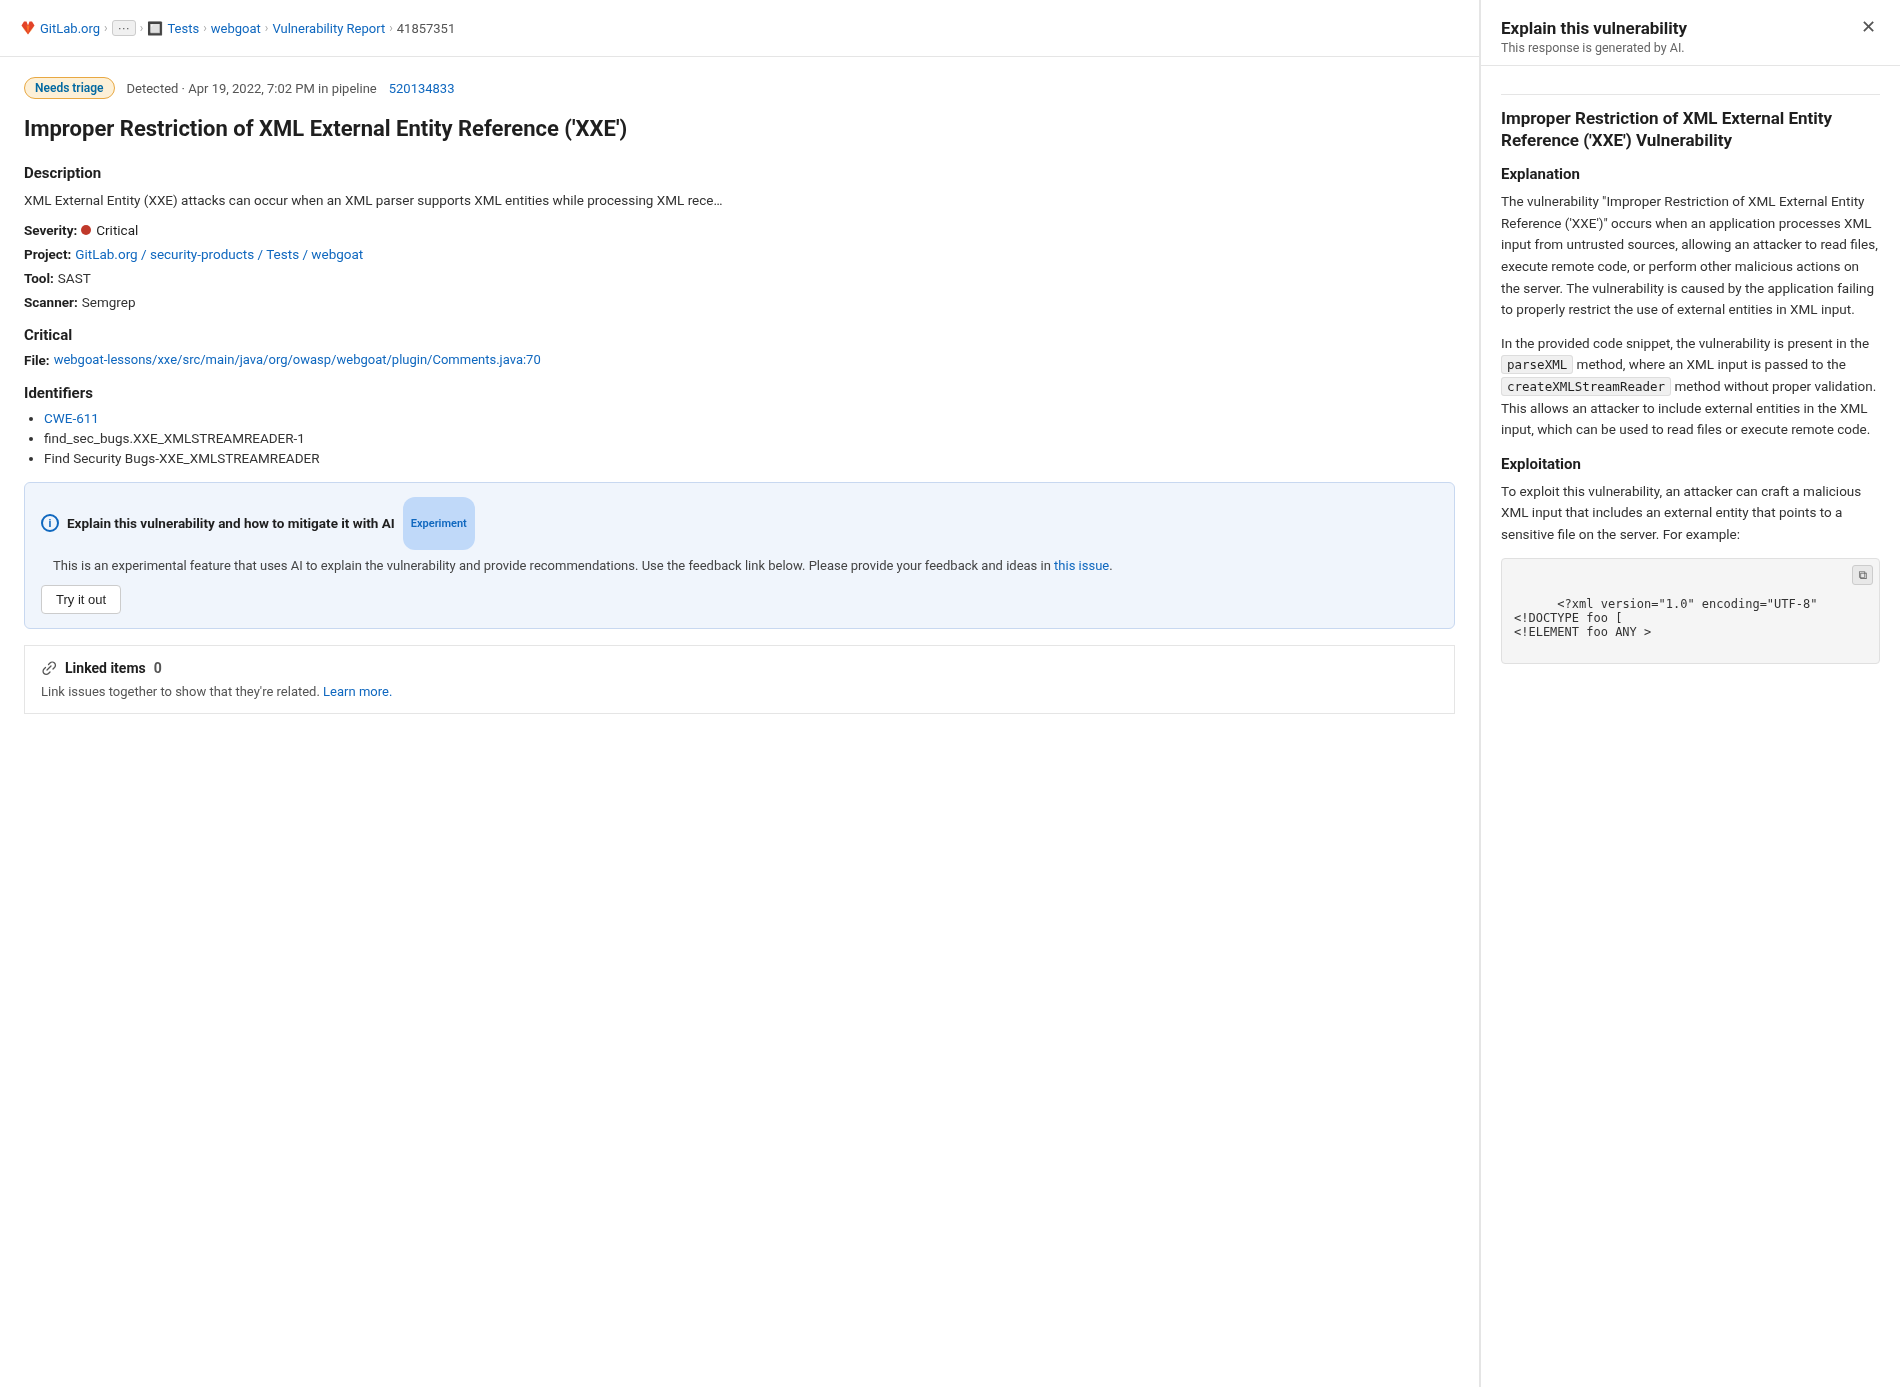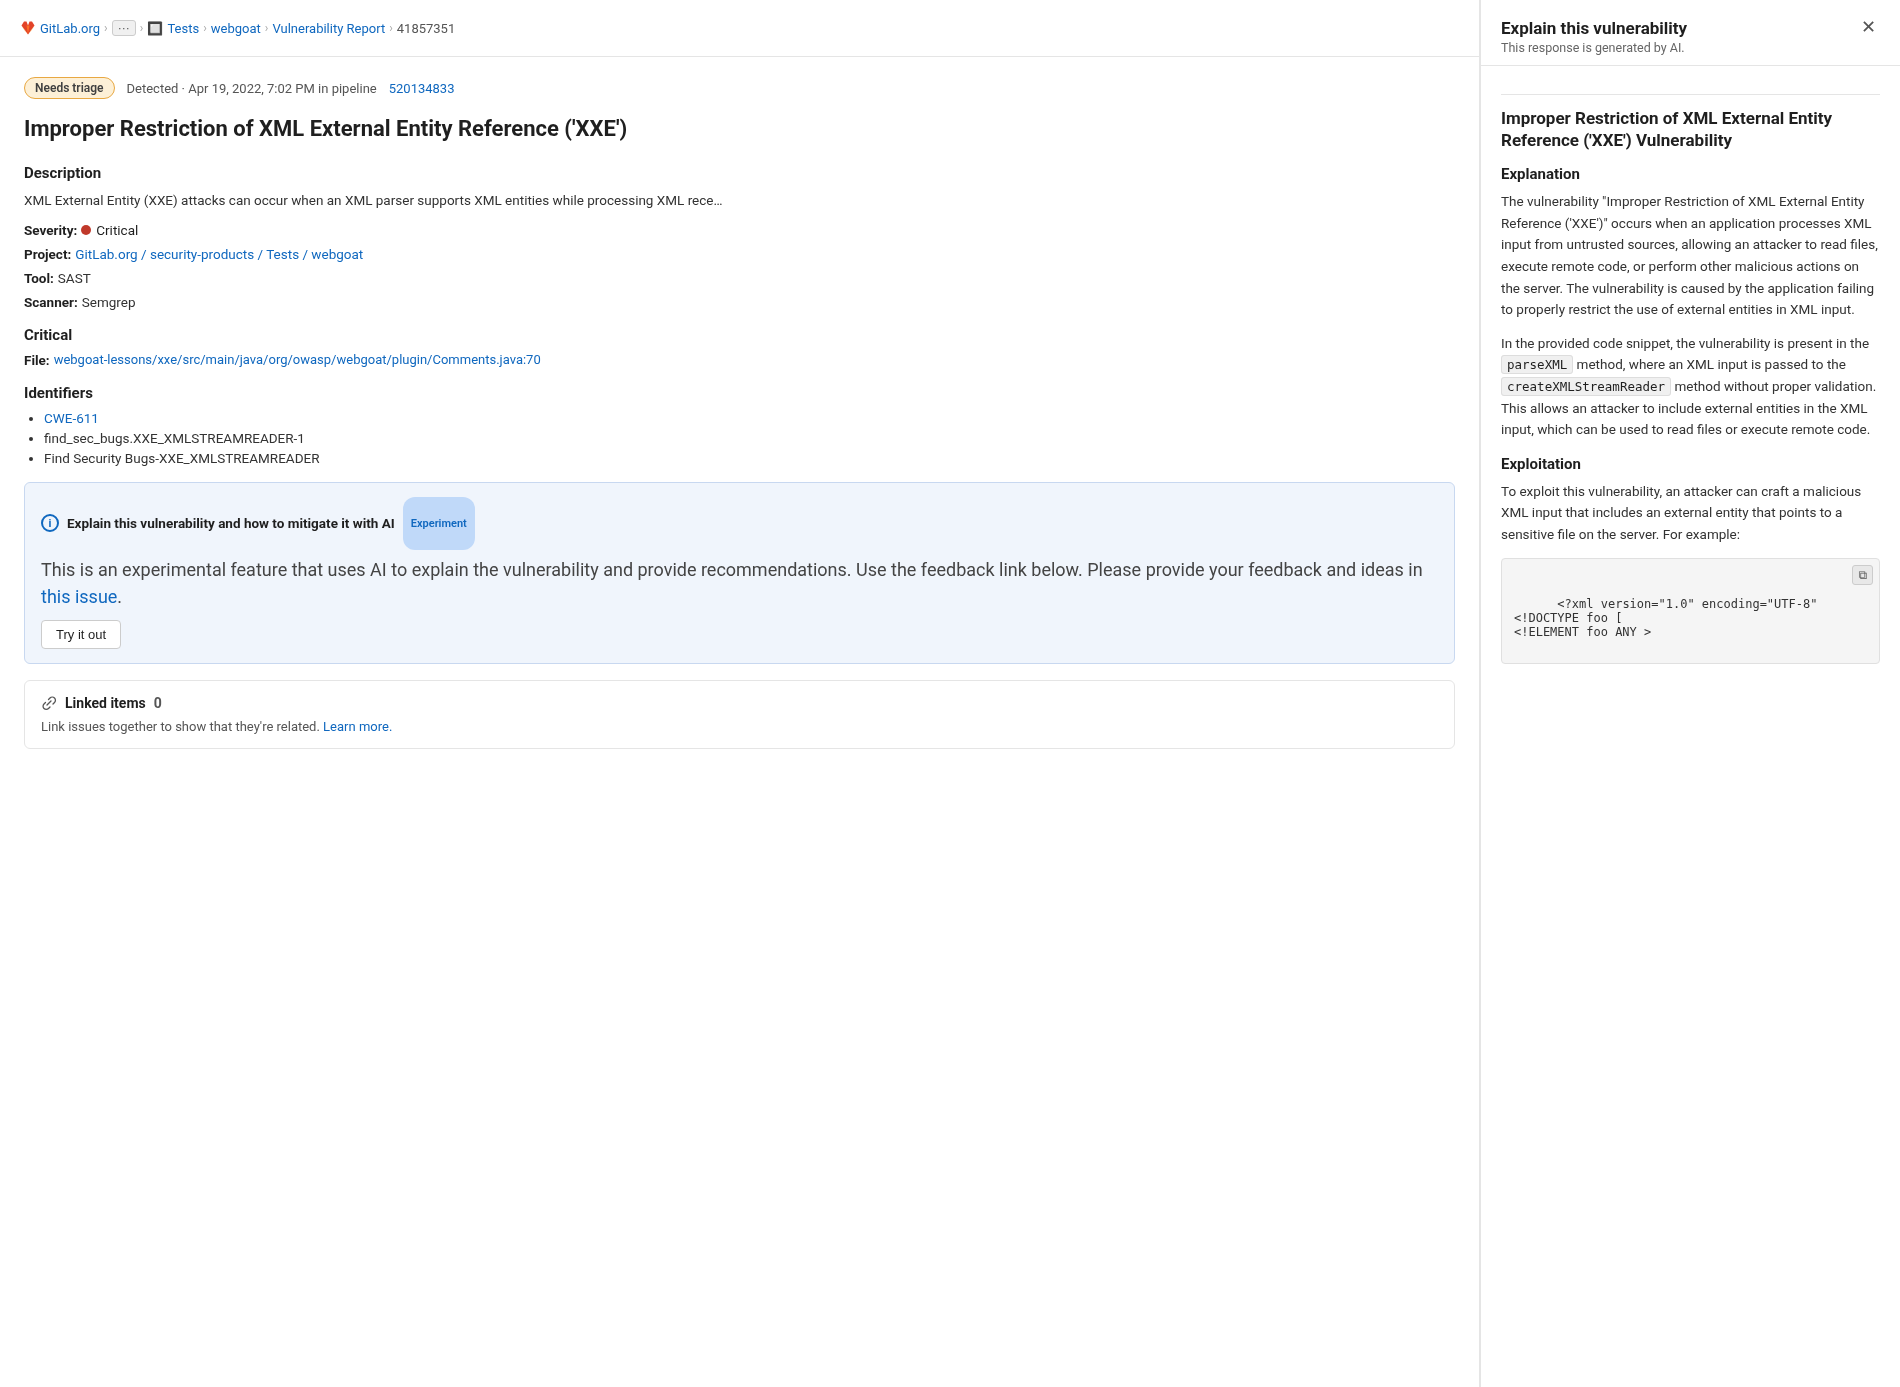--- a/index.html
+++ b/index.html
@@ -66,21 +66,21 @@
     .status-row {
       display: flex;
       align-items: center;
       gap: 12px;
       margin-bottom: 16px;
       font-size: 13px;
       color: #555;
     }
     .badge-needs-triage {
       background: #fdf0d7;
-      color: #404040;
+      color: #0369a1;
       border: 1px solid #e8a842;
       border-radius: 20px;
       padding: 3px 10px;
       font-size: 12px;
       font-weight: 600;
     }
     .pipeline-link {
       color: #1068bf;
       text-decoration: none;
     }
@@ -198,43 +198,44 @@
     }
     .experiment-badge {
       background: #c0d9f9;
       color: #1068bf;
       border-radius: 12px;
       padding: 20px 8px;
       font-size: 11px;
       font-weight: 600;
     }
     .ai-explain-desc {
-      font-size: 18px;
+      font-size: 13px;
       color: #444;
       line-height: 1.5;
       margin-bottom: 10px;
+      margin-left: 12px;
     }
     .this-issue-link {
       color: #1068bf;
       text-decoration: none;
     }
     .try-it-out-btn {
       background: #fff;
       border: 1px solid #ccc;
       border-radius: 4px;
       padding: 6px 14px;
       font-size: 13px;
       cursor: pointer;
       color: #1f1f1f;
     }
 
     
     .linked-items-section {
       border: 1px solid #e5e5e5;
-      border-radius: 6px;
+      border-radius: 0;
       padding: 14px 16px;
       margin: 16px 0;
     }
     .linked-items-header {
       display: flex;
       align-items: center;
       gap: 8px;
       font-weight: 700;
       font-size: 14px;
       color: #1f1f1f;

